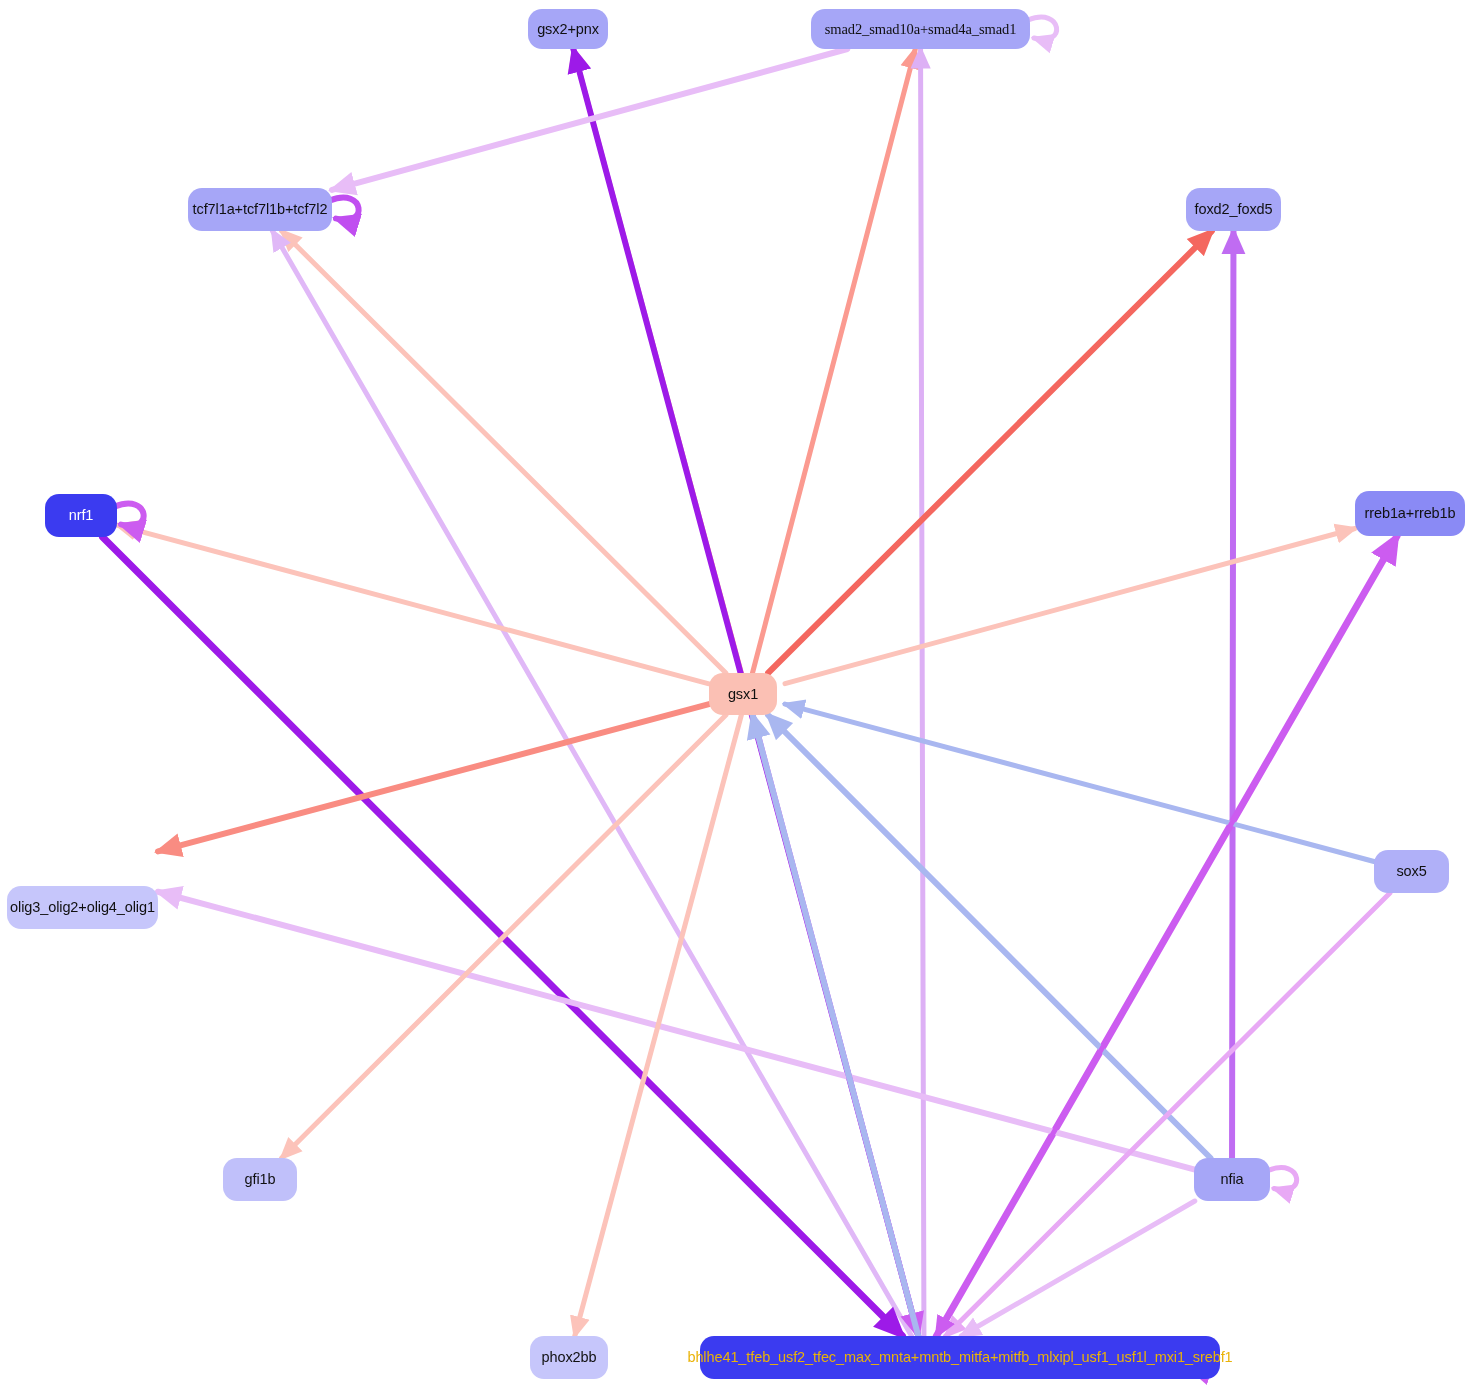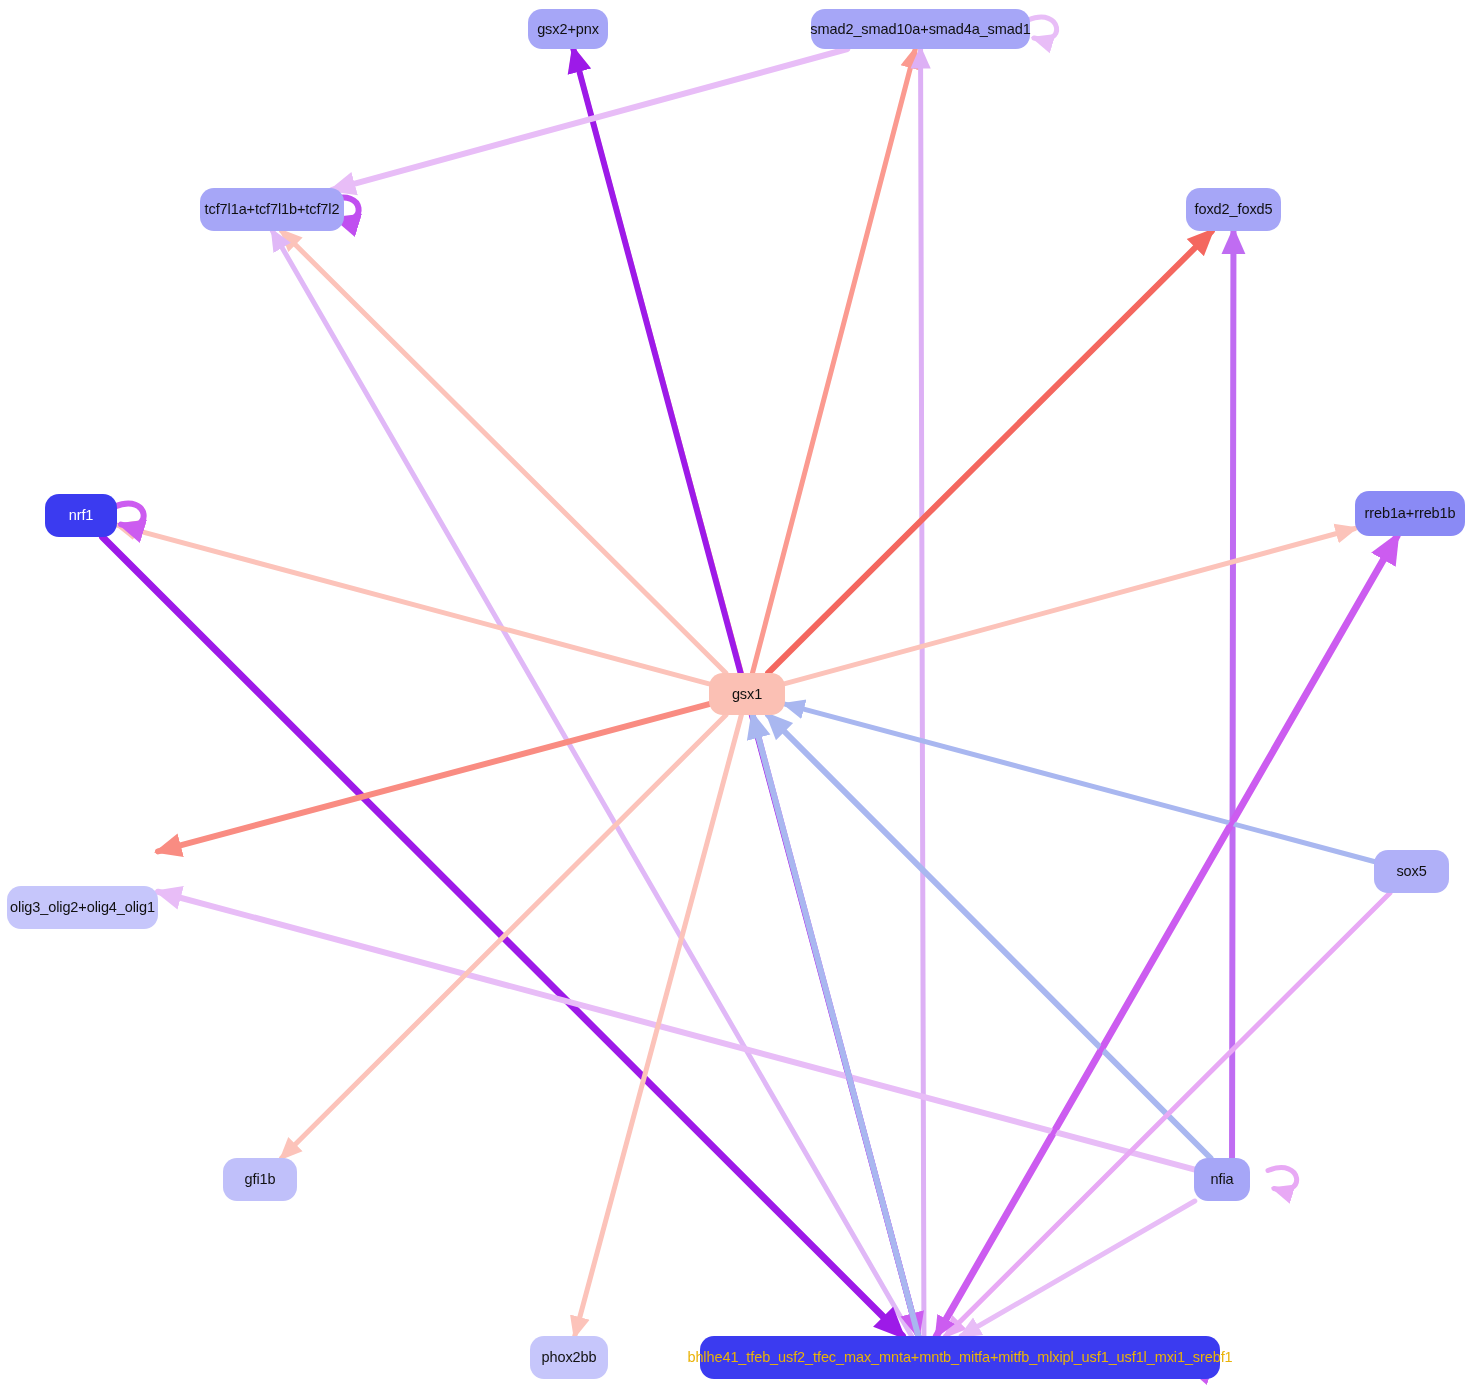--- a/index.html
+++ b/index.html
@@ -97,45 +97,45 @@
       <line x1="1397.0438388625591" y1="536" x2="936.3803317535545" y2="1336" stroke="#cc5cf0" stroke-width="5" stroke-linecap="round" marker-end="url(#mcc5cf0)"></line>
       <path d="M 1028 20 C 1063 6, 1067 48, 1034 38" fill="none" stroke="#e8bdf7" stroke-width="5" stroke-linecap="round" marker-end="url(#me8bdf7)"></path>
       <path d="M 330 200.5 C 365 186.5, 369 228.5, 336 218.5" fill="none" stroke="#c04ef0" stroke-width="6" stroke-linecap="round" marker-end="url(#mc04ef0)"></path>
       <path d="M 115 506.5 C 150 492.5, 154 534.5, 121 524.5" fill="none" stroke="#cc5cf0" stroke-width="6" stroke-linecap="round" marker-end="url(#mcc5cf0)"></path>
       <path d="M 1268 1170.5 C 1303 1156.5, 1307 1198.5, 1274 1188.5" fill="none" stroke="#e8a9f5" stroke-width="5" stroke-linecap="round" marker-end="url(#me8a9f5)"></path>
       <path d="M 1182 1348.5 C 1217 1334.5, 1221 1376.5, 1188 1366.5" fill="none" stroke="#cc5cf0" stroke-width="6" stroke-linecap="round" marker-end="url(#mcc5cf0)"></path>
     </svg>
 <div class="node" style="left: 528px; top: 9px; width: 80px; height: 40px; background: rgb(166, 166, 247); color: rgb(16, 16, 16);">
       <span>gsx2+pnx</span>
     </div>
-    <div class="node" style="left: 811px; top: 9px; width: 219px; height: 40px; background: rgb(166, 166, 247); color: rgb(16, 16, 16);">
+    <div class="node" style="left: 811px; top: 9px; width: 219px; height: 40px; background: rgb(166, 166, 247); color: rgb(16, 16, 16); font-family: Liberation Serif, serif;">
       <span>smad2_smad10a+smad4a_smad1</span>
     </div>
-    <div class="node" style="left: 188px; top: 188px; width: 144px; height: 43px; background: rgb(166, 166, 247); color: rgb(16, 16, 16); margin-left: 12px;">
+    <div class="node" style="left: 188px; top: 188px; width: 144px; height: 43px; background: rgb(166, 166, 247); color: rgb(16, 16, 16);">
       <span>tcf7l1a+tcf7l1b+tcf7l2</span>
     </div>
     <div class="node" style="left: 1186px; top: 188px; width: 95px; height: 43px; background: rgb(166, 166, 247); color: rgb(16, 16, 16);">
       <span>foxd2_foxd5</span>
     </div>
     <div class="node" style="left: 45px; top: 494px; width: 72px; height: 43px; background: rgb(59, 59, 240); color: rgb(255, 255, 255);">
       <span>nrf1</span>
     </div>
     <div class="node" style="left: 1355px; top: 491px; width: 110px; height: 45px; background: rgb(138, 138, 245); color: rgb(16, 16, 16); text-align: center;">
       <span>rreb1a+rreb1b</span>
     </div>
-    <div class="node" style="left: 709px; top: 673px; width: 76px; height: 42px; background: rgb(251, 192, 180); color: rgb(16, 16, 16); text-align: center;">
+    <div class="node" style="left: 709px; top: 673px; width: 68px; height: 42px; background: rgb(251, 192, 180); color: rgb(16, 16, 16); text-align: center;">
       <span>gsx1</span>
     </div>
     <div class="node" style="left: 7px; top: 850px; width: 151px; height: 43px; background: rgb(198, 198, 251); color: rgb(16, 16, 16); margin-top: 36px;">
       <span>olig3_olig2+olig4_olig1</span>
     </div>
     <div class="node" style="left: 1374px; top: 850px; width: 75px; height: 43px; background: rgb(176, 176, 248); color: rgb(16, 16, 16); align-items: center;">
       <span>sox5</span>
     </div>
-    <div class="node" style="left: 1194px; top: 1158px; width: 56px; height: 43px; background: rgb(166, 166, 247); color: rgb(16, 16, 16);">
+    <div class="node" style="left: 1194px; top: 1158px; width: 76px; height: 43px; background: rgb(166, 166, 247); color: rgb(16, 16, 16);">
       <span>nfia</span>
     </div>
     <div class="node" style="left: 223px; top: 1158px; width: 74px; height: 43px; background: rgb(192, 192, 250); color: rgb(16, 16, 16); align-items: center;">
       <span>gfi1b</span>
     </div>
     <div class="node" style="left: 530px; top: 1336px; width: 78px; height: 43px; background: rgb(198, 198, 251); color: rgb(16, 16, 16);">
       <span>phox2bb</span>
     </div>
     <div class="node" style="left: 700px; top: 1336px; width: 520px; height: 43px; background: rgb(59, 59, 240); color: #eab308;">
       <span>bhlhe41_tfeb_usf2_tfec_max_mnta+mntb_mitfa+mitfb_mlxipl_usf1_usf1l_mxi1_srebf1</span>

